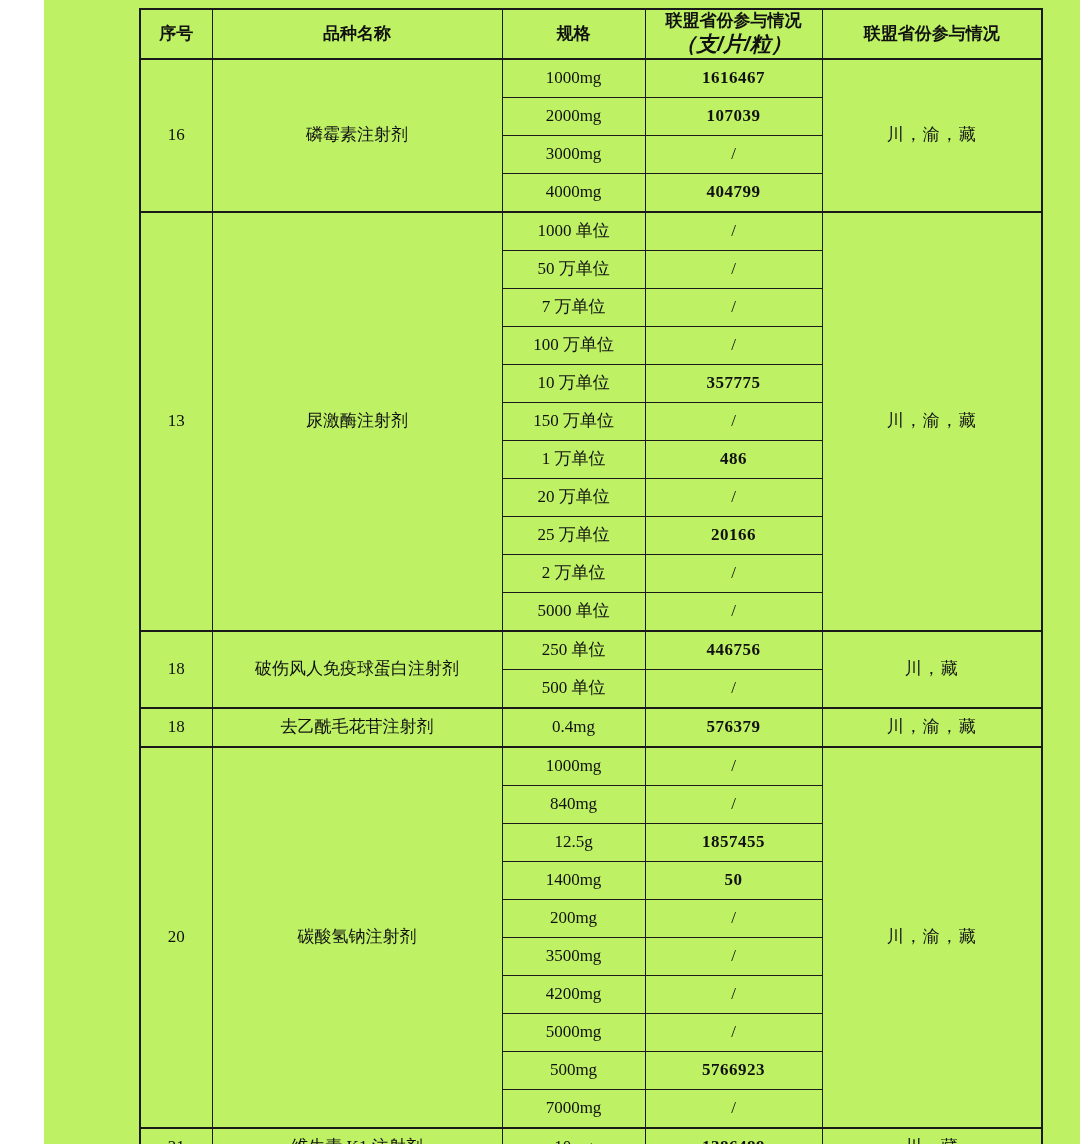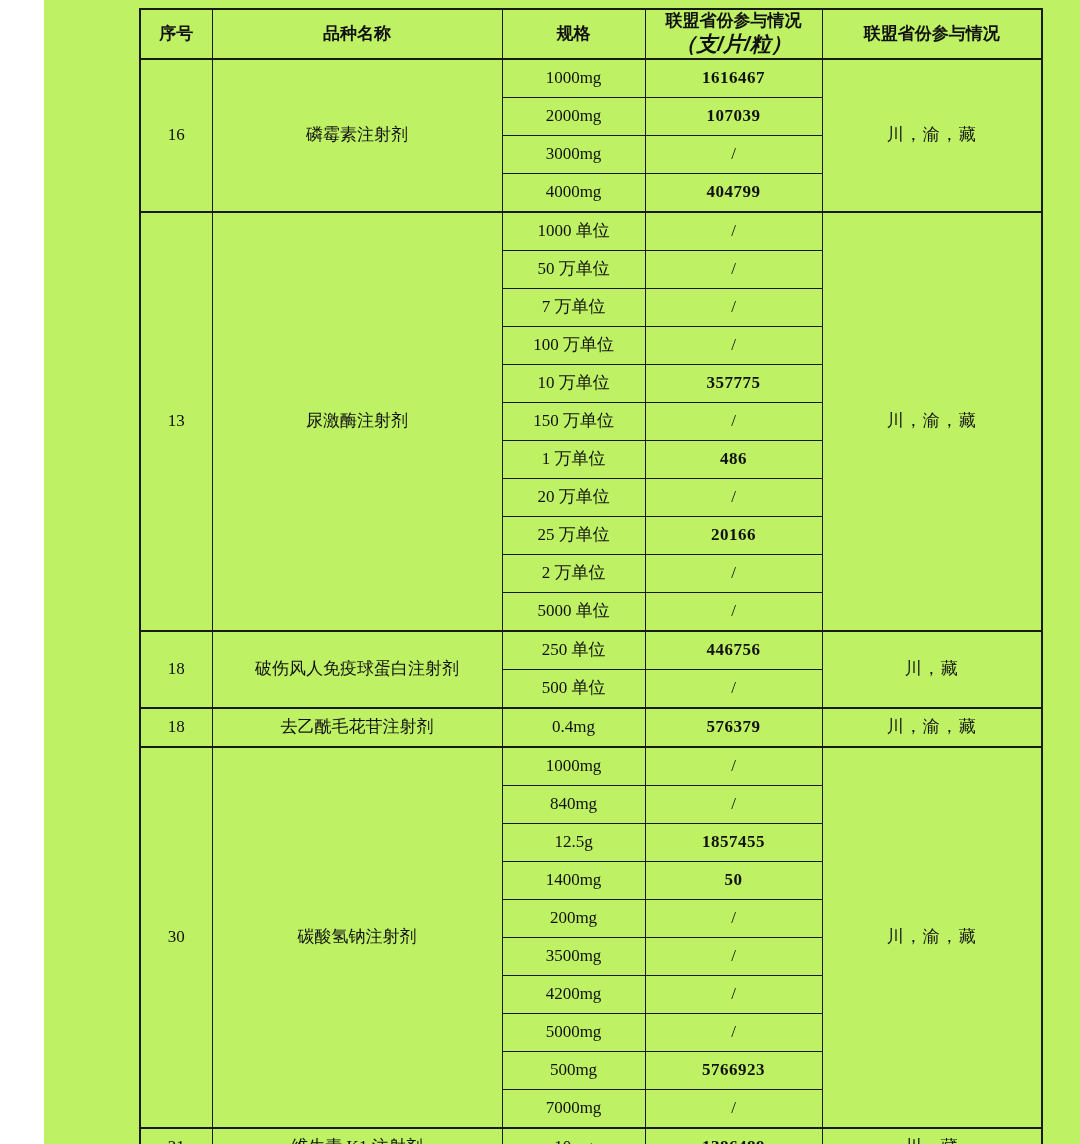--- a/index.html
+++ b/index.html
@@ -169,21 +169,21 @@
           <td class="qty-slash">/</td>
         </tr>
         <tr class="group-first">
           <td>18</td>
           <td>去乙酰毛花苷注射剂</td>
           <td>0.4mg</td>
           <td class="qty-num">576379</td>
           <td class="provinces-cell">川，渝，藏</td>
         </tr>
         <tr class="group-first">
-          <td rowspan="10">30</td>
+          <td rowspan="10">20</td>
           <td rowspan="10">碳酸氢钠注射剂</td>
           <td>1000mg</td>
           <td class="qty-slash">/</td>
           <td rowspan="10" class="provinces-cell">川，渝，藏</td>
         </tr>
         <tr>
           <td>840mg</td>
           <td class="qty-slash">/</td>
         </tr>
         <tr>

